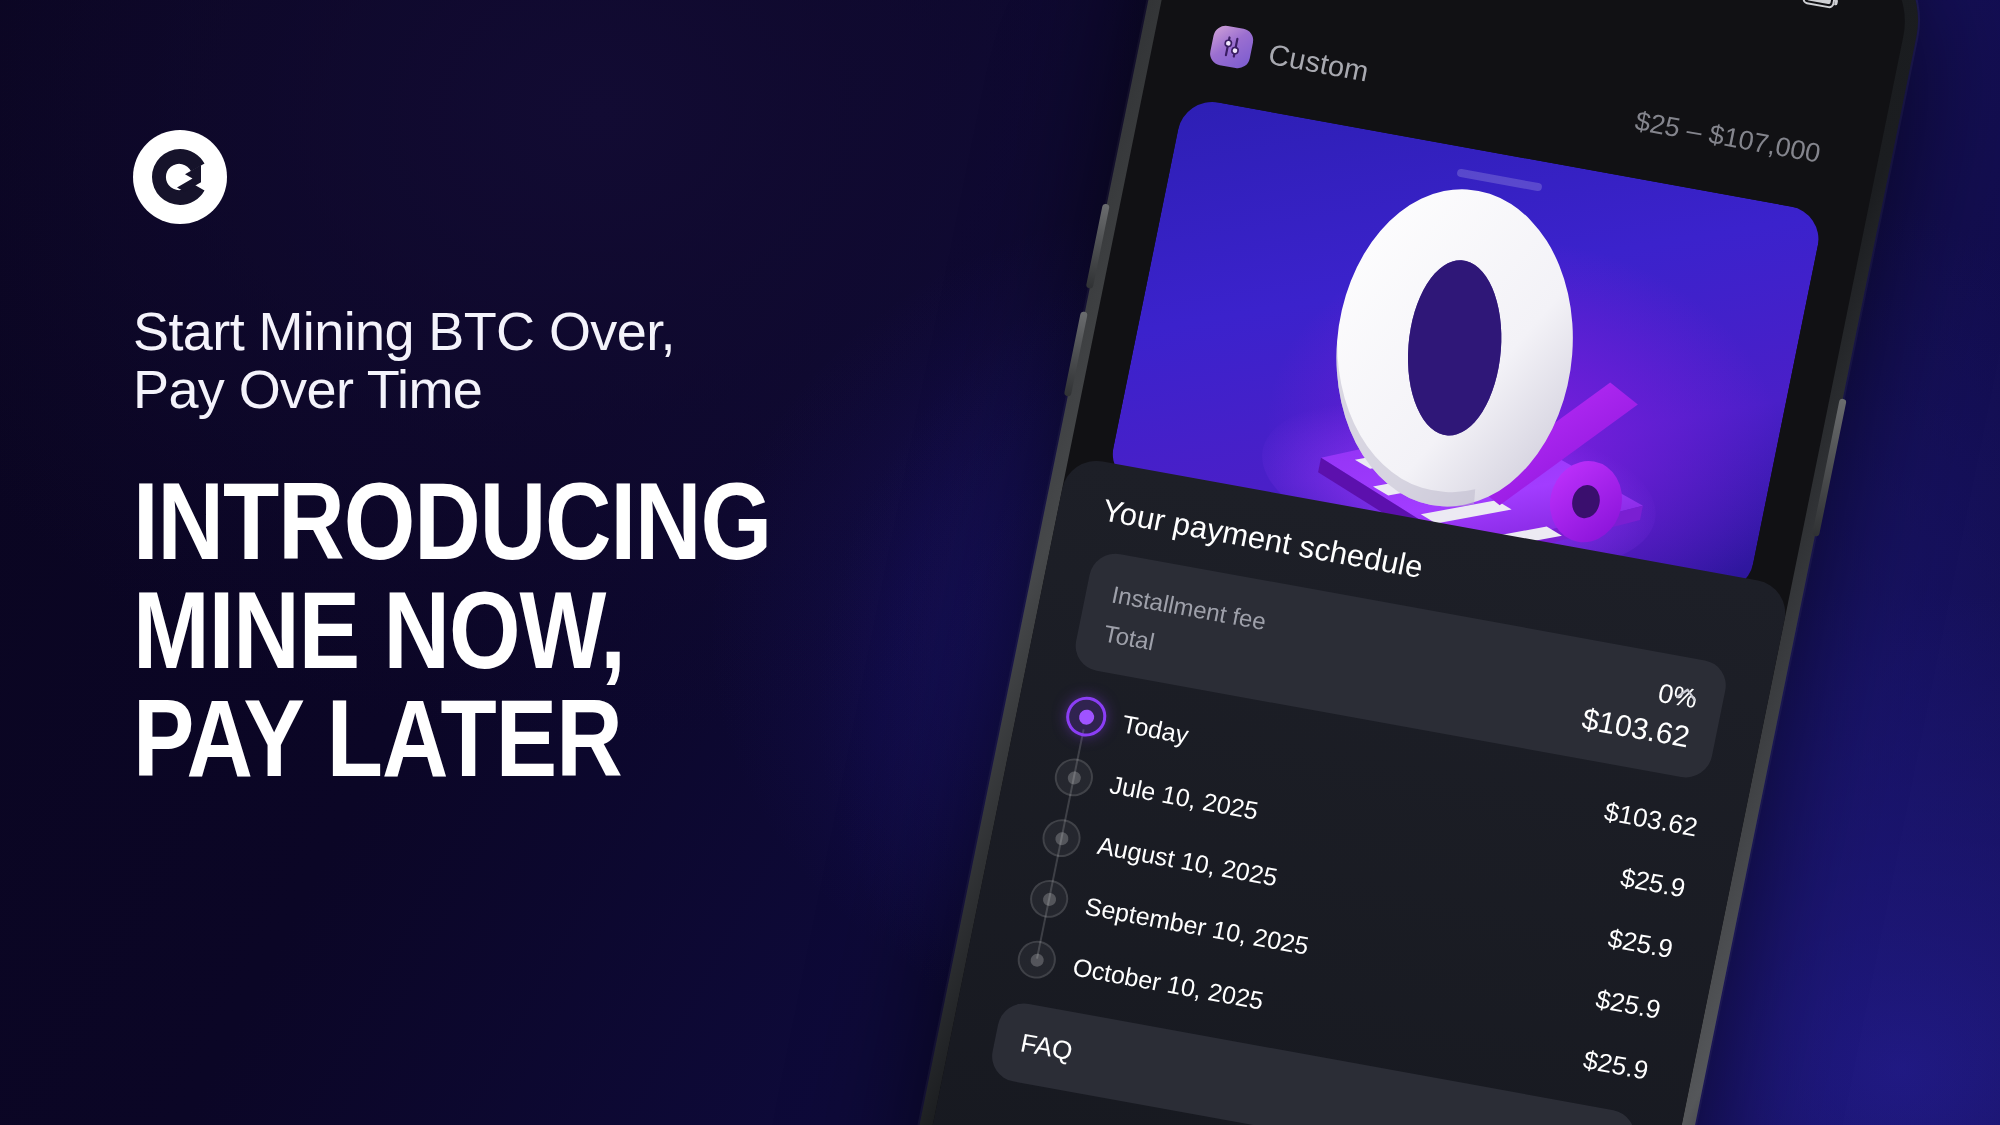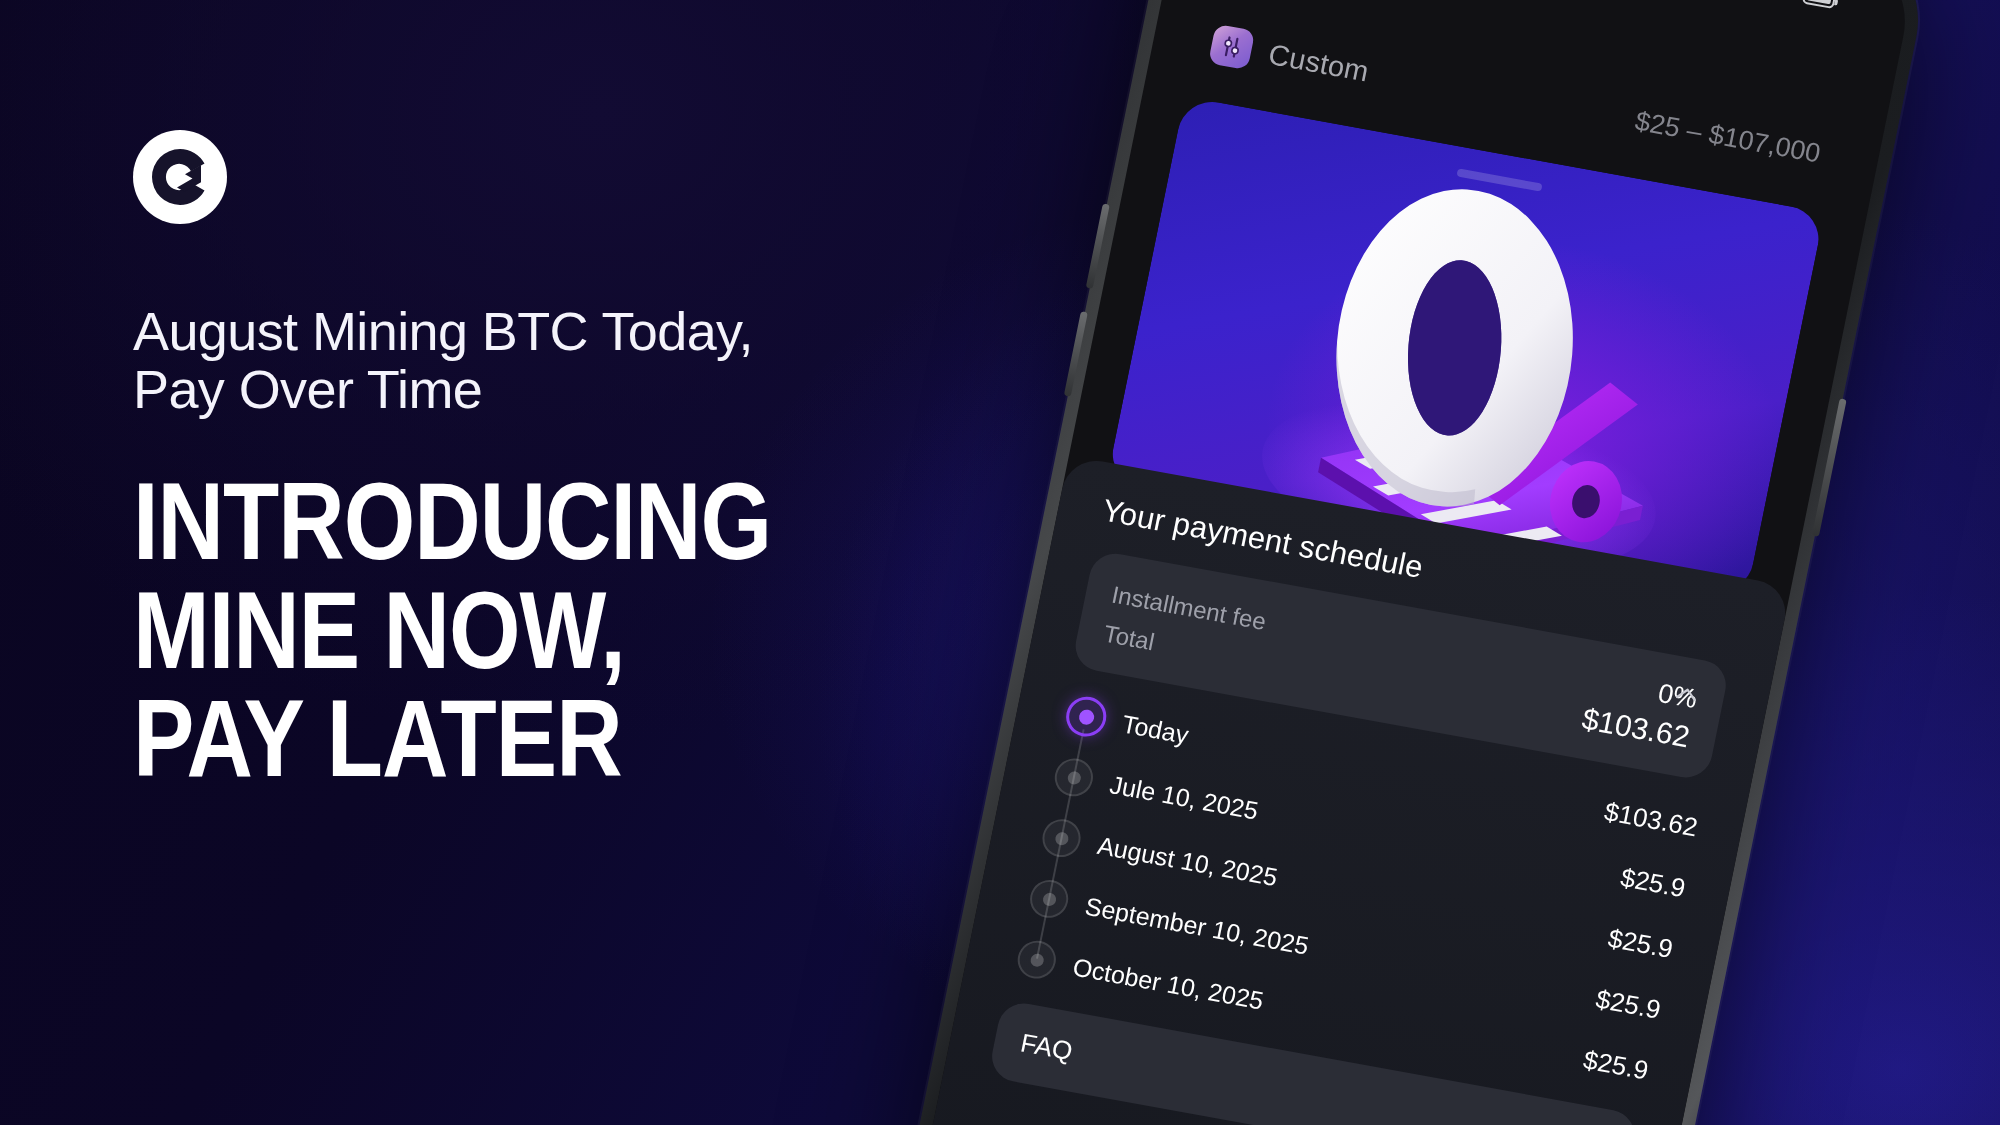--- a/index.html
+++ b/index.html
@@ -166,21 +166,21 @@
 
     <div class="logo">
       <svg width="72" height="72" viewBox="0 0 72 72" aria-hidden="true">
         <circle cx="36" cy="36" r="36" fill="#ffffff"></circle>
         <path d="M36 8 A28 28 0 1 0 36 64 A28 28 0 0 0 60.5 49.5 L47 41.7 A13.2 13.2 0 1 1 47 30.3 L60.5 22.5 A28 28 0 0 0 36 8 Z" fill="#16132b"></path>
         <path d="M57 24 L41 33.2 L48.5 37.5 L33 46.5 L40.5 50.8 L57 41.3 Z" fill="#16132b"></path>
         <path d="M38.5 29.5 L28.5 35.8 L38.5 42 L34 42 L24.5 35.8 L34 29.5 Z" fill="#ffffff"></path>
       </svg>
     </div>
 
-    <div class="subhead">August Mining BTC Today,
+    <div class="subhead">Start Mining BTC Over,
 Pay Over Time</div>
     <div class="bighead">INTRODUCING
 MINE NOW,
 PAY LATER</div>
   </div>
 
   <div class="phone-wrap">
     <div class="phone-body">
 
       <div class="btn-side btn-vol-up"></div>

